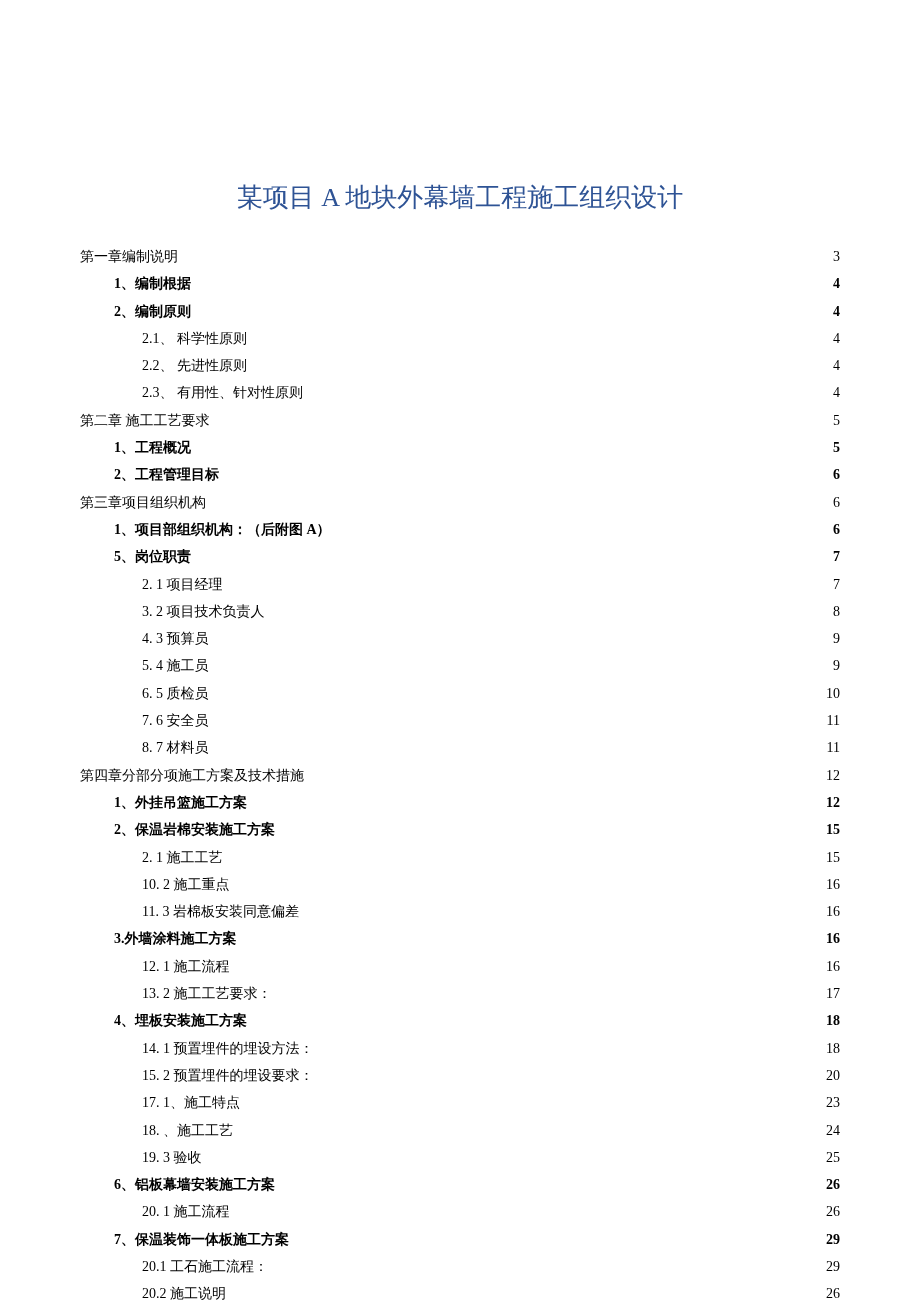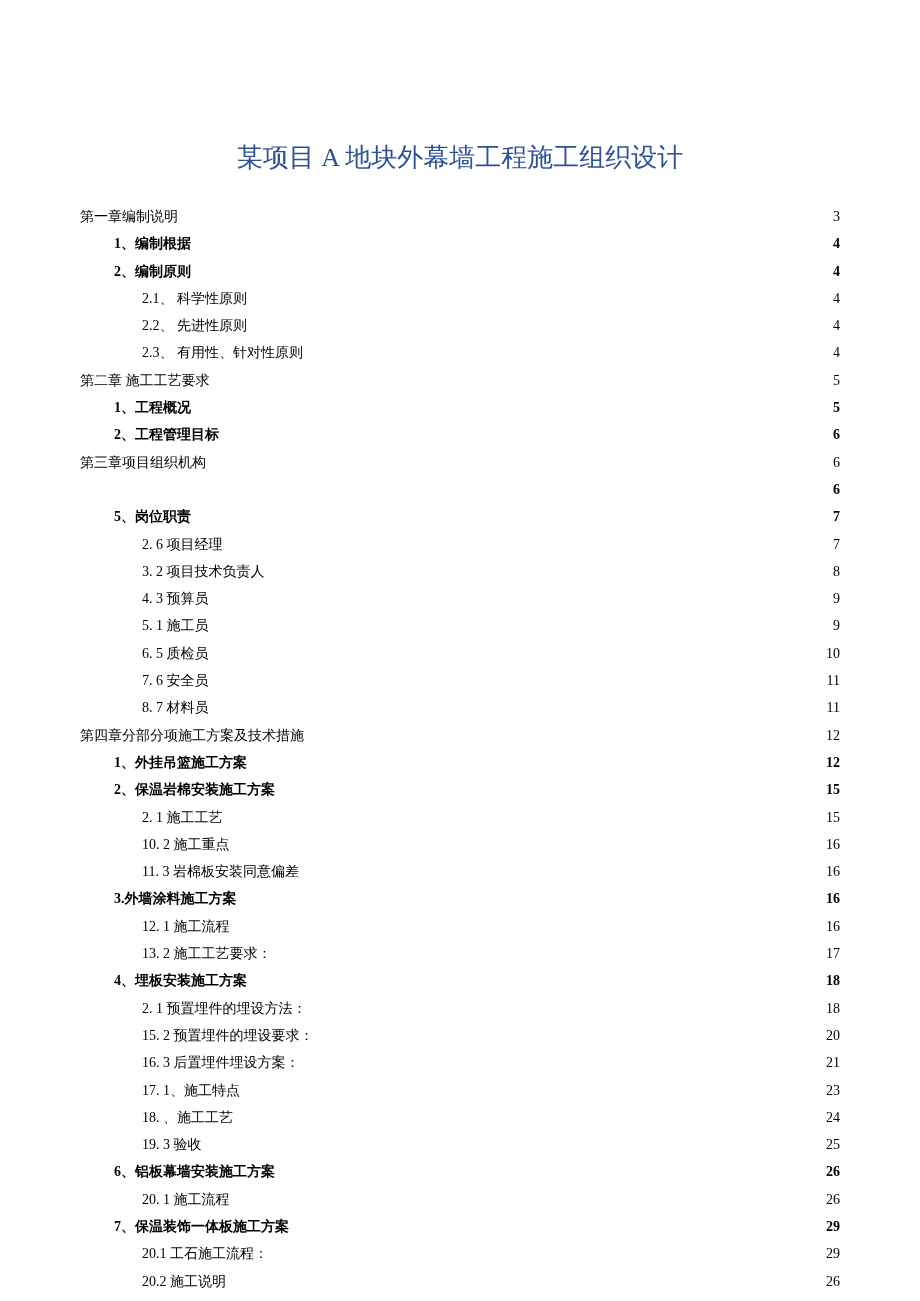--- a/index.html
+++ b/index.html
@@ -16,20 +16,21 @@
       font-size: 14px;
       color: #000;
     }
     .title {
       text-align: center;
       font-size: 26px;
       color: #2e5395;
       font-family: "SimSun", "宋体", serif;
       margin-bottom: 28px;
       font-weight: normal;
+      margin-top: 40px;
     }
     .toc-line {
       display: flex;
       align-items: baseline;
       line-height: 1.95;
       white-space: nowrap;
     }
     .toc-label {
       flex: 0 0 auto;
     }
@@ -104,45 +105,46 @@
       <span class="toc-label">2、工程管理目标</span>
       <span class="toc-dots"></span>
       <span class="toc-page">6</span>
     </div>
     <div class="toc-line indent-0">
       <span class="toc-label">第三章项目组织机构</span>
       <span class="toc-dots"></span>
       <span class="toc-page">6</span>
     </div>
     <div class="toc-line indent-1">
+      <span class="toc-label">1、项目部组织机构：（后附图 A）</span>
       <span class="toc-dots"></span>
       <span class="toc-page">6</span>
     </div>
     <div class="toc-line indent-1">
       <span class="toc-label">5、岗位职责</span>
       <span class="toc-dots"></span>
       <span class="toc-page">7</span>
     </div>
     <div class="toc-line indent-2">
-      <span class="toc-label">2.  6 项目经理</span>
+      <span class="toc-label">2.  1 项目经理</span>
       <span class="toc-dots"></span>
       <span class="toc-page">7</span>
     </div>
     <div class="toc-line indent-2">
       <span class="toc-label">3.  2 项目技术负责人</span>
       <span class="toc-dots"></span>
       <span class="toc-page">8</span>
     </div>
     <div class="toc-line indent-2">
       <span class="toc-label">4.  3 预算员</span>
       <span class="toc-dots"></span>
       <span class="toc-page">9</span>
     </div>
     <div class="toc-line indent-2">
-      <span class="toc-label">5.  1 施工员</span>
+      <span class="toc-label">5.  4 施工员</span>
       <span class="toc-dots"></span>
       <span class="toc-page">9</span>
     </div>
     <div class="toc-line indent-2">
       <span class="toc-label">6.  5 质检员</span>
       <span class="toc-dots"></span>
       <span class="toc-page">10</span>
     </div>
     <div class="toc-line indent-2">
       <span class="toc-label">7.  6 安全员</span>
@@ -198,33 +200,28 @@
       <span class="toc-label">13. 2 施工工艺要求：</span>
       <span class="toc-dots"></span>
       <span class="toc-page">17</span>
     </div>
     <div class="toc-line indent-1">
       <span class="toc-label">4、埋板安装施工方案</span>
       <span class="toc-dots"></span>
       <span class="toc-page">18</span>
     </div>
     <div class="toc-line indent-2">
-      <span class="toc-label">2. 1 预置埋件的埋设方法：</span>
+      <span class="toc-label">14. 1 预置埋件的埋设方法：</span>
       <span class="toc-dots"></span>
       <span class="toc-page">18</span>
     </div>
     <div class="toc-line indent-2">
       <span class="toc-label">15. 2 预置埋件的埋设要求：</span>
       <span class="toc-dots"></span>
       <span class="toc-page">20</span>
-    </div>
-    <div class="toc-line indent-2">
-      <span class="toc-label">16. 3 后置埋件埋设方案：</span>
-      <span class="toc-dots"></span>
-      <span class="toc-page">21</span>
     </div>
     <div class="toc-line indent-2">
       <span class="toc-label">17. 1、施工特点</span>
       <span class="toc-dots"></span>
       <span class="toc-page">23</span>
     </div>
     <div class="toc-line indent-2">
       <span class="toc-label">18.   、施工工艺</span>
       <span class="toc-dots"></span>
       <span class="toc-page">24</span>

